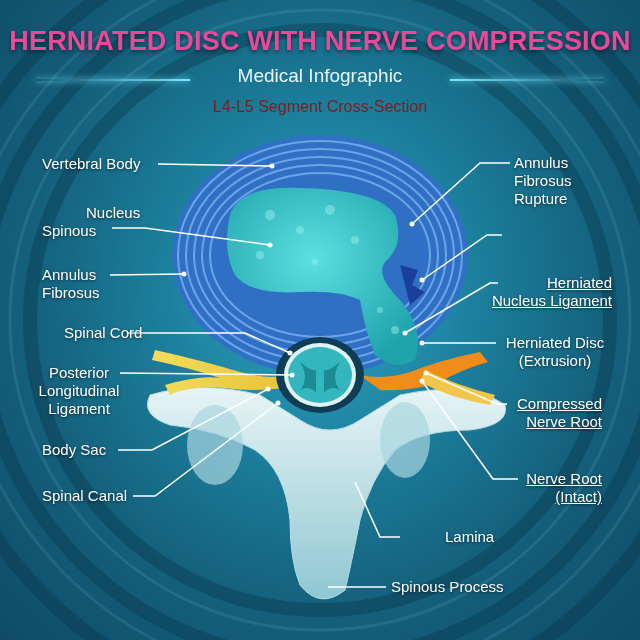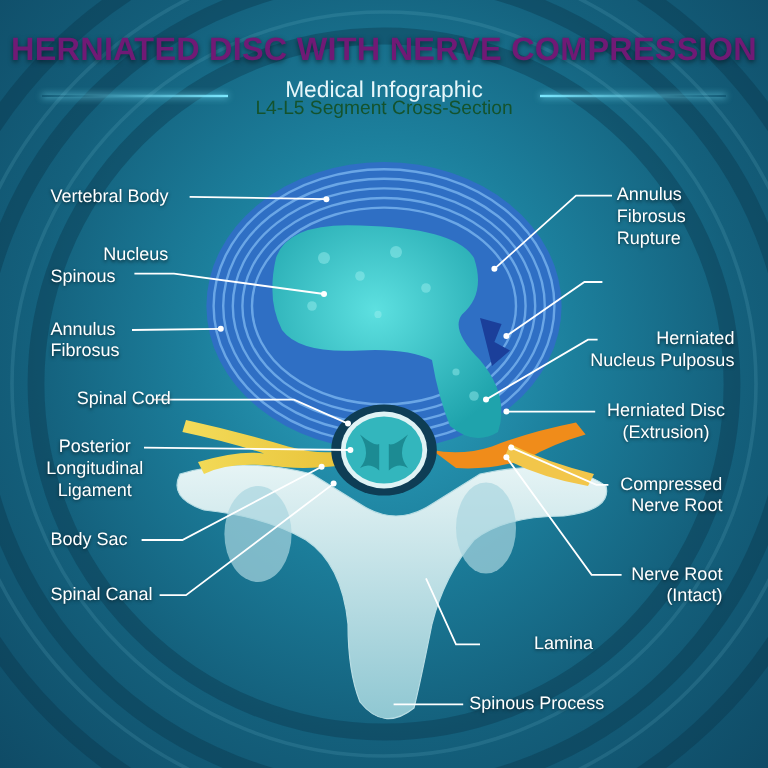--- a/index.html
+++ b/index.html
@@ -1,25 +1,25 @@
 <!DOCTYPE html>
 <html><head>
 <meta charset="utf-8">
 <style>
   html,body{margin:0;padding:0;}
   body{width:640px;height:640px;overflow:hidden;position:relative;
     background: radial-gradient(ellipse at 50% 45%, #2fa7c4 0%, #1c7f9c 35%, #14607c 65%, #0f4b66 100%);
     font-family:"Liberation Sans", sans-serif;color:#fff;}
   .rings{position:absolute;inset:0;}
-  .title{position:absolute;top:26px;left:0;width:640px;text-align:center;font-weight:bold;font-size:27px;letter-spacing:0.2px;color:#701a75;text-shadow:0 2px 4px rgba(0,0,0,.5);}
+  .title{position:absolute;top:26px;left:0;width:640px;text-align:center;font-weight:bold;font-size:27px;letter-spacing:0.2px;color:#ec4899;text-shadow:0 2px 4px rgba(0,0,0,.5);}
   .subtitle{position:absolute;top:65px;left:0;width:640px;text-align:center;font-size:19px;color:#e6f6fa;}
-  .sub2{position:absolute;top:82px;left:0;width:640px;text-align:center;font-size:16px;color:#14532d;}
+  .sub2{position:absolute;top:98px;left:0;width:640px;text-align:center;font-size:16px;color:#7f1d1d;}
   .glowline{position:absolute;top:79px;height:2px;background:linear-gradient(90deg,rgba(120,230,255,0),#7ce8ff);box-shadow:0 0 6px #7ce8ff;}
   .lbl{position:absolute;font-size:15px;line-height:18px;color:#fff;text-shadow:0 1px 3px rgba(0,0,0,.6);white-space:nowrap;}
-  .r{text-align:right;}
+  .r{text-align:right;text-decoration:underline;}
   .c{text-align:center;}
   svg.art{position:absolute;left:0;top:0;}
 </style>
 </head>
 <body>
 
 <svg class="rings" width="640" height="640">
   <g fill="none" stroke="rgba(10,50,70,0.35)" stroke-width="14">
     <circle cx="320" cy="320" r="290"></circle>
     <circle cx="320" cy="320" r="340"></circle>
@@ -137,21 +137,21 @@
 <div class="lbl c" style="left:32px;top:364px;width:94px;">Posterior</div>
 <div class="lbl c" style="left:32px;top:382px;width:94px;">Longitudinal</div>
 <div class="lbl c" style="left:32px;top:400px;width:94px;">Ligament</div>
 <div class="lbl" style="left:42px;top:441px;">Body Sac</div>
 <div class="lbl" style="left:42px;top:487px;">Spinal Canal</div>
 
 <div class="lbl" style="left:514px;top:154px;">Annulus</div>
 <div class="lbl" style="left:514px;top:172px;">Fibrosus</div>
 <div class="lbl" style="left:514px;top:190px;">Rupture</div>
 <div class="lbl r" style="left:480px;top:274px;width:132px;">Herniated</div>
-<div class="lbl r" style="left:480px;top:292px;width:132px;">Nucleus Pulposus</div>
+<div class="lbl r" style="left:480px;top:292px;width:132px;">Nucleus Ligament</div>
 <div class="lbl c" style="left:500px;top:334px;width:110px;">Herniated Disc</div>
 <div class="lbl c" style="left:500px;top:352px;width:110px;">(Extrusion)</div>
 <div class="lbl r" style="left:500px;top:395px;width:102px;">Compressed</div>
 <div class="lbl r" style="left:500px;top:413px;width:102px;">Nerve Root</div>
 <div class="lbl r" style="left:510px;top:470px;width:92px;">Nerve Root</div>
 <div class="lbl r" style="left:510px;top:488px;width:92px;">(Intact)</div>
 
 <div class="lbl" style="left:405px;top:528px;margin-left:40px;">Lamina</div>
 <div class="lbl" style="left:391px;top:578px;">Spinous Process</div>
 

